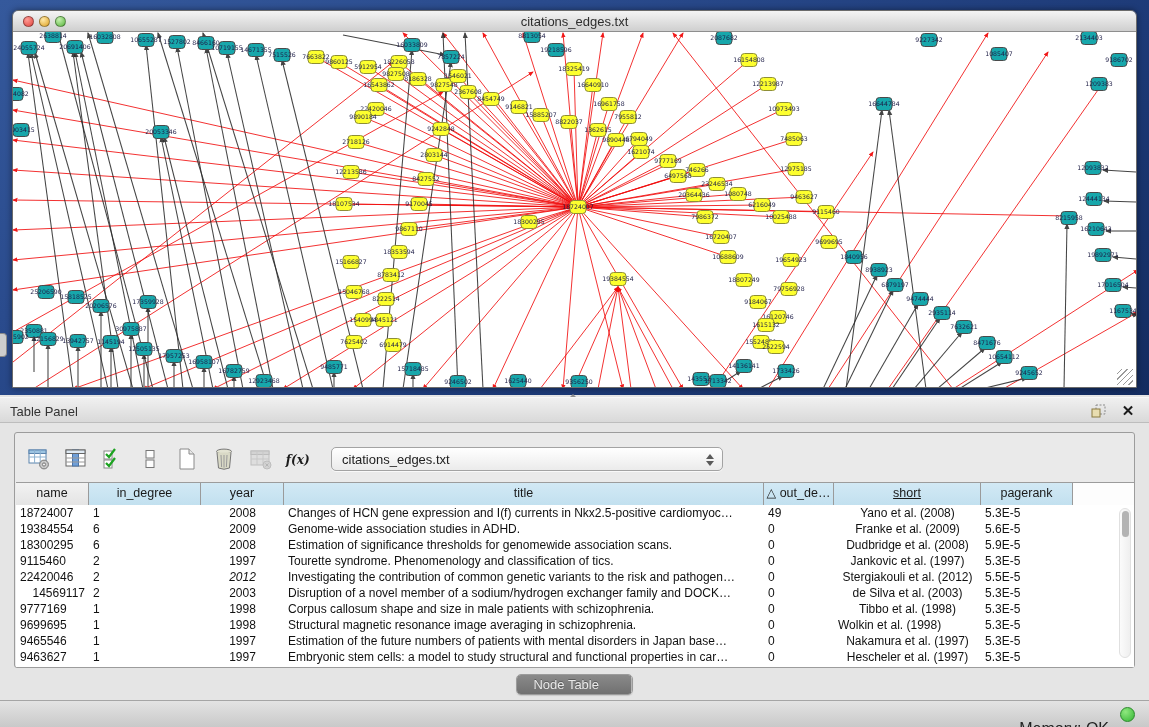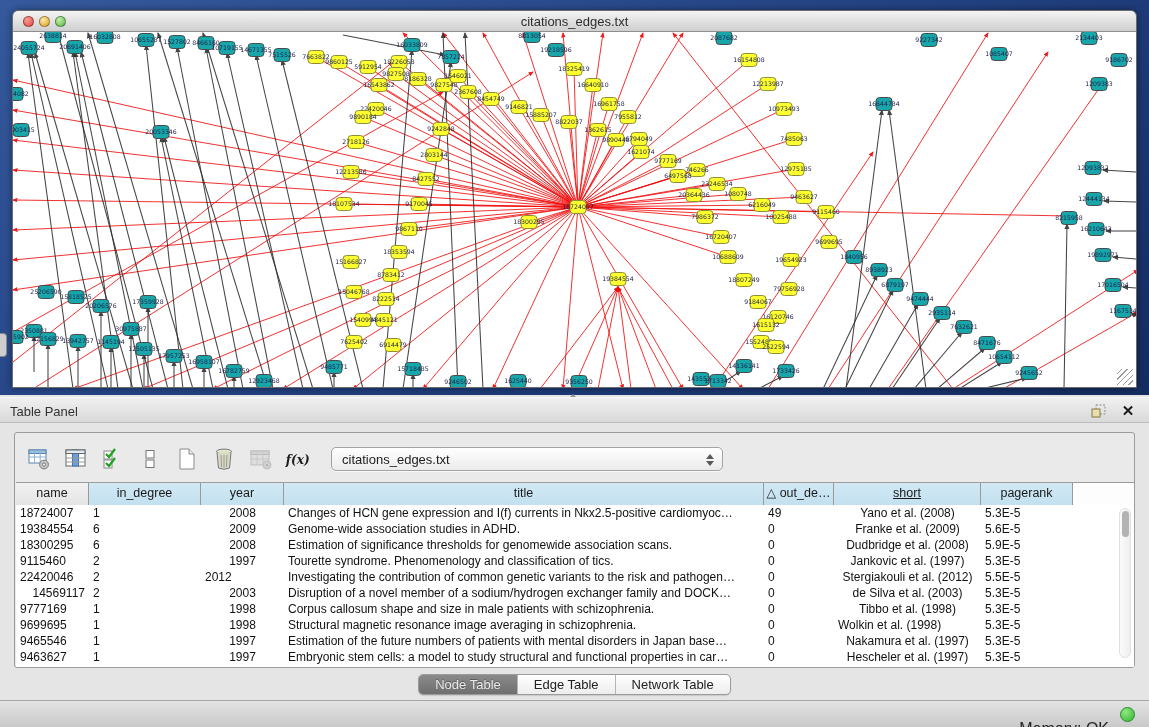--- a/index.html
+++ b/index.html
@@ -73,21 +73,21 @@
   .th.filler{background:#fdfdfd;border-right:none;}
   .trow{display:flex;height:16px;font-size:12px;color:#111;}
   .td{flex:none;padding:1px 4px 0 4px;white-space:nowrap;overflow:hidden;}
   .scrollbar{position:absolute;right:3px;top:25px;width:12px;height:150px;
     background:linear-gradient(to right,#fbfbfb,#efefef);border:1px solid #e0e0e0;border-radius:6px;}
   .thumb{position:absolute;left:1.5px;top:2px;width:7px;height:26px;background:#b3b3b3;border-radius:5px;}
 
   
   .tabs{position:absolute;left:0;top:279px;width:1149px;height:22px;display:flex;justify-content:center;}
   .seg{display:flex;height:21px;border:1px solid #9b9b9b;border-radius:5px;overflow:hidden;
-    background:linear-gradient(#ffffff,#ededed);box-shadow:0 1px 1px rgba(0,0,0,.12);}
+    background:linear-gradient(#ffffff,#ededed);box-shadow:0 1px 1px rgba(0,0,0,.12);flex-direction:column;}
   .seg .tab{padding:0 16px;font-size:13px;line-height:20px;color:#222;border-right:1px solid #b5b5b5;}
   .seg .tab:last-child{border-right:none;}
   .seg .tab.sel{background:linear-gradient(#8a8a8a,#6f6f6f);color:#e9e9e9;text-shadow:0 -1px 0 rgba(0,0,0,.3);}
 
   
   .statusbar{position:absolute;left:0;top:700px;width:1149px;height:27px;
     background:linear-gradient(#e3e3e3,#c9c9c9);border-top:1px solid #a5a5a5;}
   .mem{position:absolute;right:40px;top:19px;font-size:16px;color:#222;padding-left:37px;}
   .memdot{position:absolute;right:14px;top:6px;width:15px;height:15px;border-radius:50%;
     background:radial-gradient(circle at 35% 30%,#8fe87f,#35b535);border:1px solid #2a8a2a;}
@@ -954,21 +954,21 @@
               <div class="td" style="width: 112px; text-align: left;">2</div>
               <div class="td" style="width: 83px; text-align: center;">1997</div>
               <div class="td" style="width: 480px; text-align: left;">Tourette syndrome. Phenomenology and classification of tics.</div>
               <div class="td" style="width: 70px; text-align: left;">0</div>
               <div class="td" style="width: 147px; text-align: center;">Jankovic et al. (1997)</div>
               <div class="td" style="width: 92px; text-align: left;">5.3E-5</div>
             </div>
             <div class="trow">
               <div class="td" style="width: 73px; text-align: left;">22420046</div>
               <div class="td" style="width: 112px; text-align: left;">2</div>
-              <div class="td" style="width: 83px; ">2012</div>
+              <div class="td" style="width: 83px; text-align: center; font-style: italic;">2012</div>
               <div class="td" style="width: 480px; text-align: left;">Investigating the contribution of common genetic variants to the risk and pathogen…</div>
               <div class="td" style="width: 70px; text-align: left;">0</div>
               <div class="td" style="width: 147px; text-align: center;">Stergiakouli et al. (2012)</div>
               <div class="td" style="width: 92px; text-align: left;">5.5E-5</div>
             </div>
             <div class="trow">
               <div class="td" style="width: 73px; text-align: right;">14569117</div>
               <div class="td" style="width: 112px; text-align: left;">2</div>
               <div class="td" style="width: 83px; text-align: center;">2003</div>
               <div class="td" style="width: 480px; text-align: left;">Disruption of a novel member of a sodium/hydrogen exchanger family and DOCK…</div>

